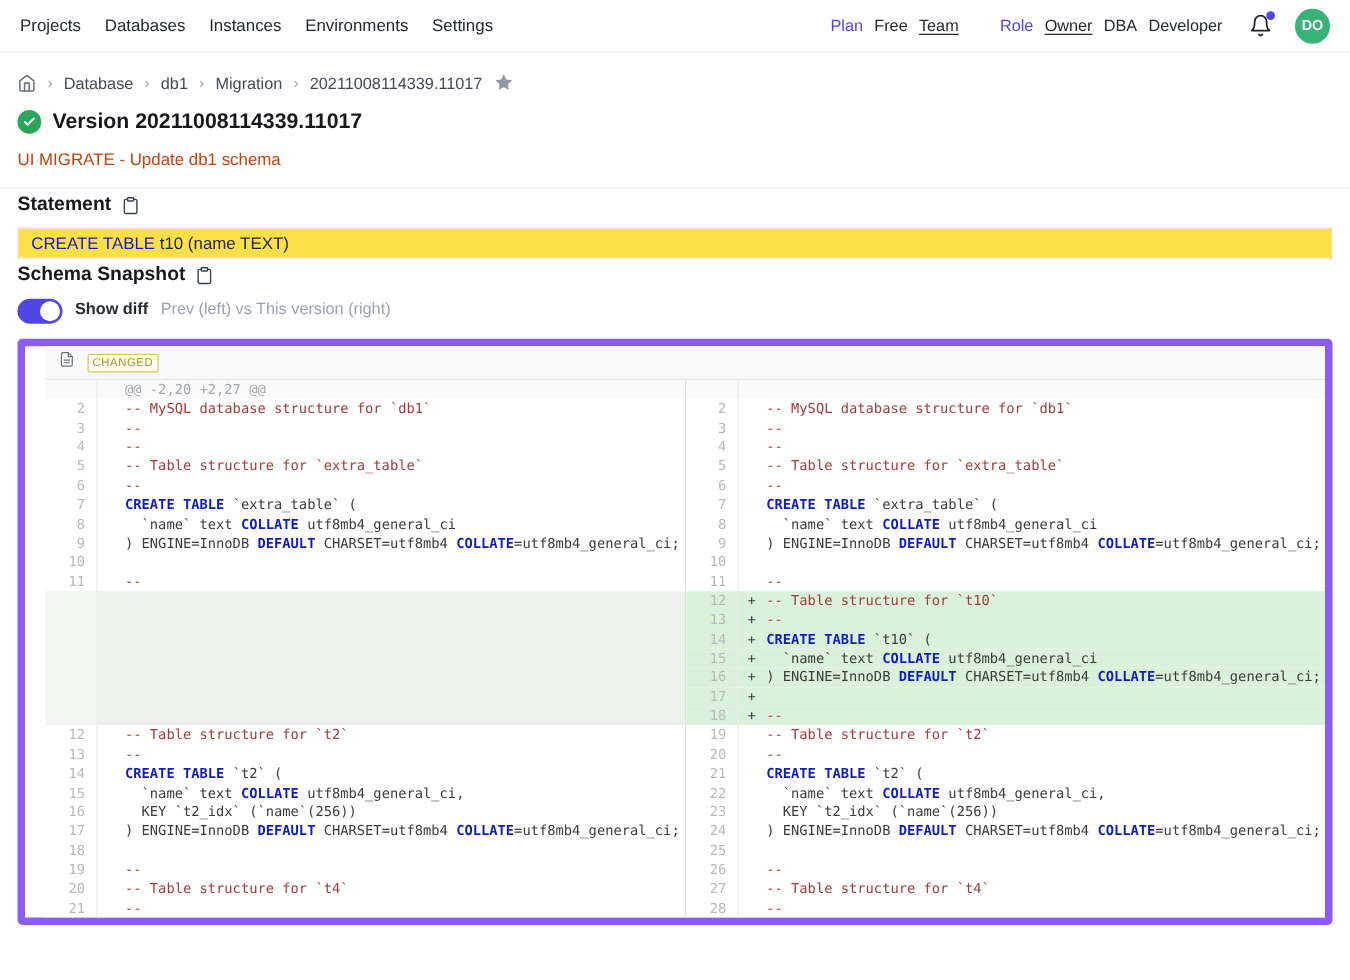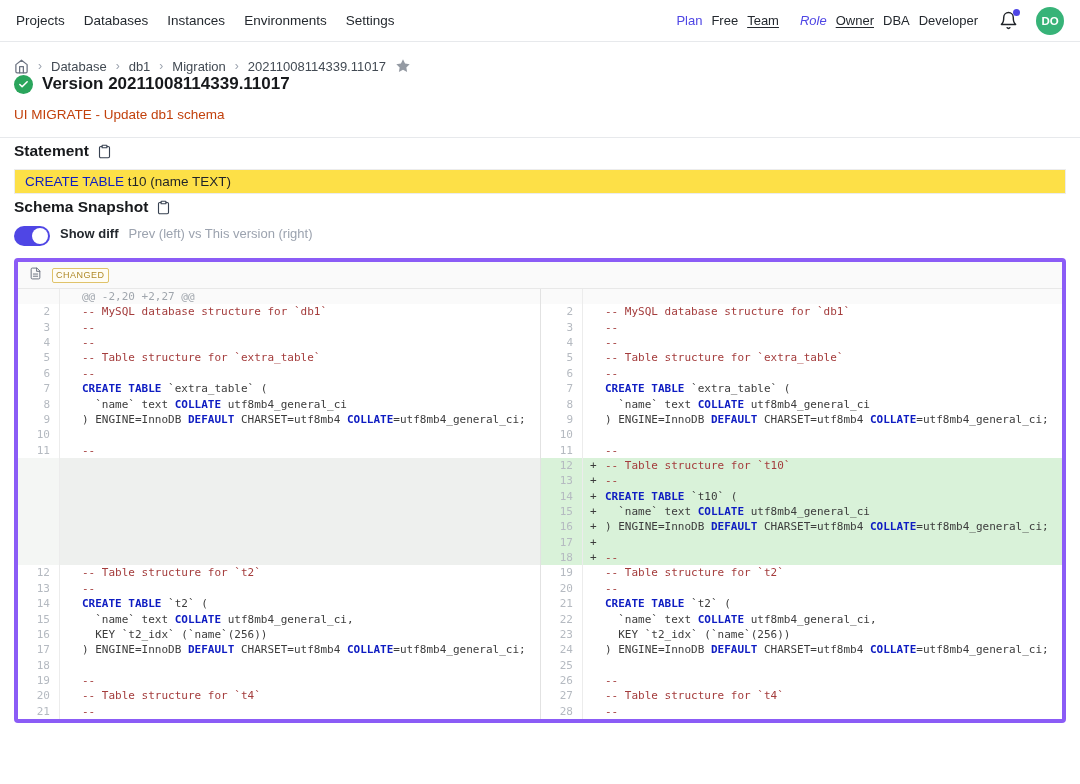--- a/index.html
+++ b/index.html
@@ -11,52 +11,52 @@
   *{margin:0;padding:0;box-sizing:border-box;}
   html,body{width:1080px;height:784px;overflow:hidden;background:#fff;
     font-family:"Liberation Sans",sans-serif;color:#1f2328;}
   
   .topnav{height:42px;display:flex;align-items:center;padding:0 16px;border-bottom:1px solid #e7e9ec;}
   .topnav .left{display:flex;gap:19px;font-size:13.5px;color:#24292f;}
   .topnav .left span{cursor:pointer;}
   .topnav .right{margin-left:auto;display:flex;align-items:center;gap:9px;font-size:13px;color:#24292f;}
   .lbl-accent{color:var(--accent);}
   .u{text-decoration:underline;text-underline-offset:2px;}
-  .gap-l{margin-left:12px;font-style:italic;}
+  .gap-l{margin-left:24px;}
   .bell{position:relative;margin-left:12px;width:20px;height:20px;cursor:pointer;}
   .bell svg{stroke:#1f2328;}
   .bell .dot{position:absolute;top:-2px;right:-1px;width:7px;height:7px;border-radius:50%;background:var(--accent);}
   .avatar{width:28px;height:28px;margin-left:8px;border-radius:50%;background:var(--avatar);color:#fff;
     font-size:11.5px;font-weight:700;display:flex;align-items:center;justify-content:center;cursor:pointer;}
   
   main{padding:0 14px;}
   .crumbs{margin-top:16px;display:flex;align-items:center;gap:9px;font-size:13px;color:#424a53;}
   .crumbs .sep{color:#9ca3af;font-size:12px;}
   .crumbs .item{cursor:pointer;}
   .crumbs svg{display:block;}
-  .titlerow{display:flex;align-items:center;gap:9px;}
+  .titlerow{margin-top:13px;display:flex;align-items:center;gap:9px;}
   .check{width:19px;height:19px;border-radius:50%;background:var(--green);display:flex;align-items:center;justify-content:center;}
   h1{font-size:17px;font-weight:700;color:#17191c;}
   .subtitle{margin-top:13px;font-size:13.5px;color:#c2410c;}
   .meta{margin-top:12px;display:flex;gap:22px;font-size:13px;color:#374151;}
   .meta a{color:var(--link);text-decoration:none;cursor:pointer;}
   .fulldiv{margin:15px -14px 0;border-top:1px solid #e7e9ec;}
   .sechead{margin-top:4px;display:flex;align-items:center;gap:8px;}
   .sechead h2{font-size:15.5px;font-weight:600;color:#17191c;}
   .copybtn{background:none;border:none;cursor:pointer;display:flex;padding:0;color:#374151;}
   .stmtbox{margin-top:9px;border:1px solid #ececec;background:#fde047;padding:4px 10px;font-size:13.5px;color:#1f2328;}
   .stok-k{color:var(--kw);}
   .stok-p{color:#1f2328;}
   .togglerow{margin-top:10px;display:flex;gap:10px;font-size:13px;}
   .switch{width:36px;height:20px;border-radius:10px;background:var(--accent);position:relative;cursor:pointer;flex:0 0 auto;}
   .switch .knob{position:absolute;top:2px;right:2px;width:16px;height:16px;border-radius:50%;background:#fff;}
   .tlabel{font-weight:700;color:#24292f;}
   .thint{color:#9ca3af;}
   
-  .diff{margin-top:12px;border:4px solid #8b5cf6;border-radius:4px;overflow:hidden;}
+  .diff{margin-top:12px;border:6px solid #8b5cf6;border-radius:4px;overflow:hidden;padding-left:16px;}
   .diffhead{height:27px;background:#fafafa;border-bottom:1px solid #e8e8e8;display:flex;align-items:center;gap:10px;padding:0 11px;}
   .badge{font-size:9px;letter-spacing:.5px;color:var(--badge);border:1px solid var(--badge-border);
     background:#fffdf4;border-radius:2px;padding:1.5px 3px;font-weight:400;}
   .diffbody{display:flex;background:#fff;}
   .pane{width:525px;overflow:hidden;}
   .pane+.pane{border-left:1px solid #e2e2e2;}
   .drow{display:flex;height:var(--lh);font:11px/var(--lh) "DejaVu Sans Mono",monospace;}
   .gut{flex:0 0 42px;text-align:right;padding-right:9px;color:#b5bac1;border-right:1px solid #ececec;}
   .txt{flex:1;white-space:pre;padding-left:22px;position:relative;overflow:hidden;}
   .tok-k{color:var(--kw);font-weight:700;}

